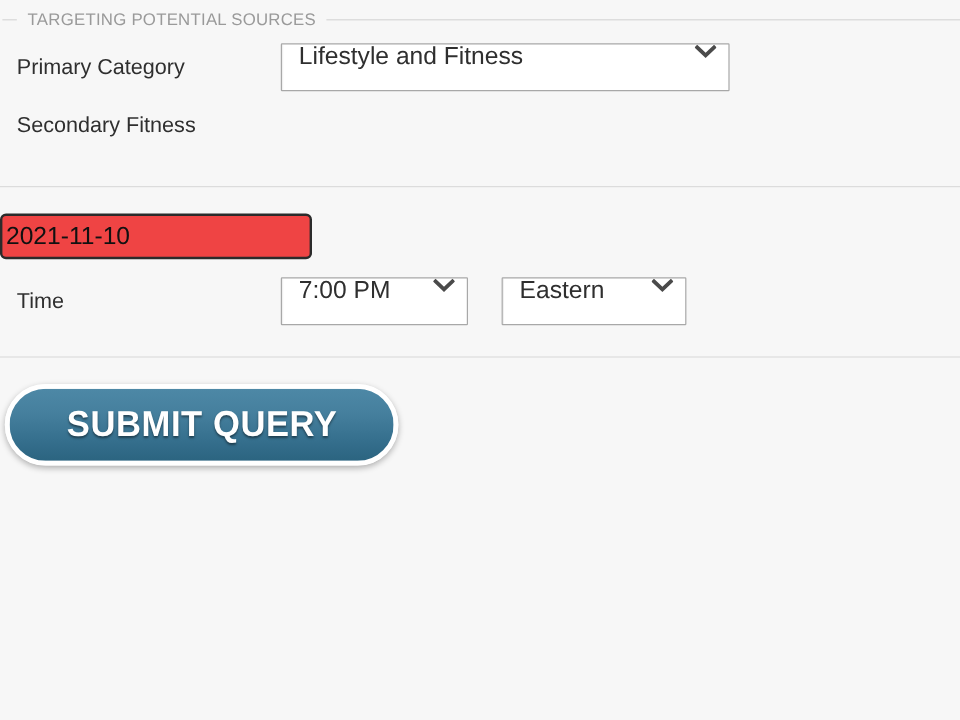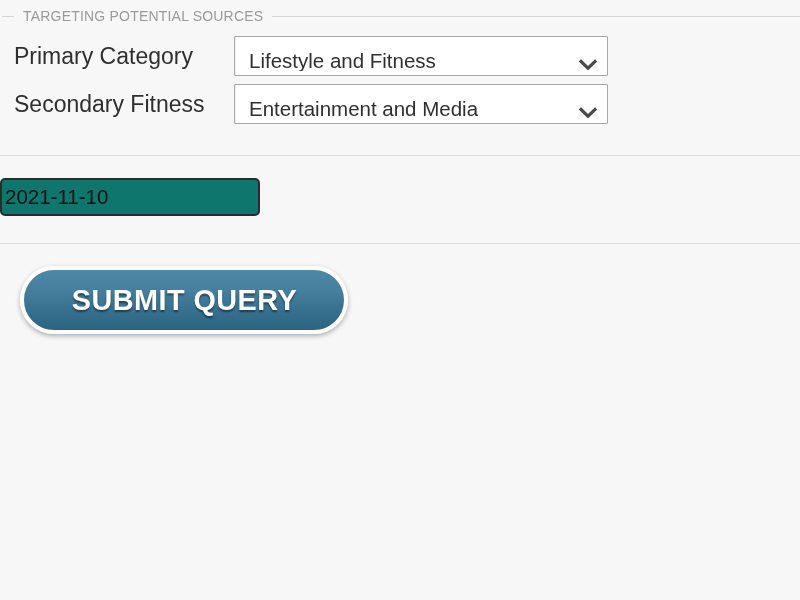--- a/index.html
+++ b/index.html
@@ -57,36 +57,36 @@
   
   .form-row {
     display: flex;
     align-items: center;
     height: 48px;
   }
   .row-label {
     width: 234px;
     padding-left: 14px;
     box-sizing: border-box;
-    font-size: 23px;
+    font-size: 18px;
     color: #2f2f2f;
     line-height: 1;
     white-space: nowrap;
   }
   .row-control {
     display: flex;
     align-items: center;
     gap: 28px;
   }
 
   
   .select {
     position: relative;
     display: inline-flex;
-    align-items: flex-end;
+    align-items: flex-start;
     justify-content: space-between;
     box-sizing: border-box;
     height: 40px;
     background: #ffffff;
     border: 1px solid #a8a8a8;
     border-radius: 1px;
     padding: 0 10px 4px 14px;
     cursor: default;
     box-shadow: inset 1px 0 0 #f0f0f0;
   }
@@ -107,21 +107,21 @@
     margin-left: 12px;
     display: block;
   }
   .chev svg { display: block; }
 
   
   .text-input {
     box-sizing: border-box;
     width: 260px;
     height: 38px;
-    background: #0f766e;
+    background: #ef4444;
     border: 2px solid #2b2b2b;
     border-radius: 5px;
     font-family: "Liberation Sans", sans-serif;
     font-size: 20.5px;
     color: #111111;
     padding: 0 2px 0 3px;
     line-height: 1;
     outline: none;
   }
 
@@ -140,21 +140,20 @@
   
   .divider {
     width: 100%;
     height: 1px;
     background: #dcdcdc;
   }
 
   
   .submit-wrap {
     padding: 22px 0 0 4px;
-    margin-left: 16px;
   }
   .submit-button {
     position: relative;
     display: inline-flex;
     align-items: center;
     justify-content: center;
     box-sizing: border-box;
     width: 328px;
     height: 68px;
     border: 4px solid #ffffff;
@@ -201,47 +200,58 @@
             <svg width="18" height="12" viewBox="0 0 18 12" xmlns="http://www.w3.org/2000/svg">
               <path d="M2 2.5 L9 9.2 L16 2.5" stroke="#4a4a4a" stroke-width="3.2" fill="none" stroke-linecap="square" stroke-linejoin="miter"></path>
             </svg>
           </span>
         </div>
       </div>
     </div>
 
     <div class="form-row">
       <div class="row-label">Secondary Fitness</div>
+    </div>
+
+  </div>
+
+  <div style="height:27px"></div>
+  <div class="divider"></div>
+
+  <div class="section" style="padding-top:14px">
+
+
+    <div class="form-row" style="height:54px">
       <div class="row-control">
-        <div class="select wide">
-          <span class="select-value">Entertainment and Media</span>
+        <input class="text-input" type="text" value="2021-11-10" style="">
+      </div>
+    </div>
+
+    <div class="form-row" style="height:54px">
+      <div class="row-label">Time</div>
+      <div class="row-control">
+        <div class="select time">
+          <span class="select-value">7:00 PM</span>
+          <span class="chev">
+            <svg width="18" height="12" viewBox="0 0 18 12" xmlns="http://www.w3.org/2000/svg">
+              <path d="M2 2.5 L9 9.2 L16 2.5" stroke="#4a4a4a" stroke-width="3.2" fill="none" stroke-linecap="square" stroke-linejoin="miter"></path>
+            </svg>
+          </span>
+        </div>
+        <div class="select zone">
+          <span class="select-value">Eastern</span>
           <span class="chev">
             <svg width="18" height="12" viewBox="0 0 18 12" xmlns="http://www.w3.org/2000/svg">
               <path d="M2 2.5 L9 9.2 L16 2.5" stroke="#4a4a4a" stroke-width="3.2" fill="none" stroke-linecap="square" stroke-linejoin="miter"></path>
             </svg>
           </span>
         </div>
       </div>
     </div>
 
-  </div>
-
-  <div style="height:27px"></div>
-  <div class="divider"></div>
-
-  <div class="section" style="padding-top:14px">
-
-
-    <div class="form-row" style="height:54px">
-      <div class="row-control">
-        <input class="text-input" type="text" value="2021-11-10" style="">
-      </div>
-    </div>
-
-
 
   </div>
 
   <div style="height:19px"></div>
   <div class="divider"></div>
 
   <div class="submit-wrap">
     <div class="submit-button">
       <span class="submit-label">SUBMIT QUERY</span>
     </div>

